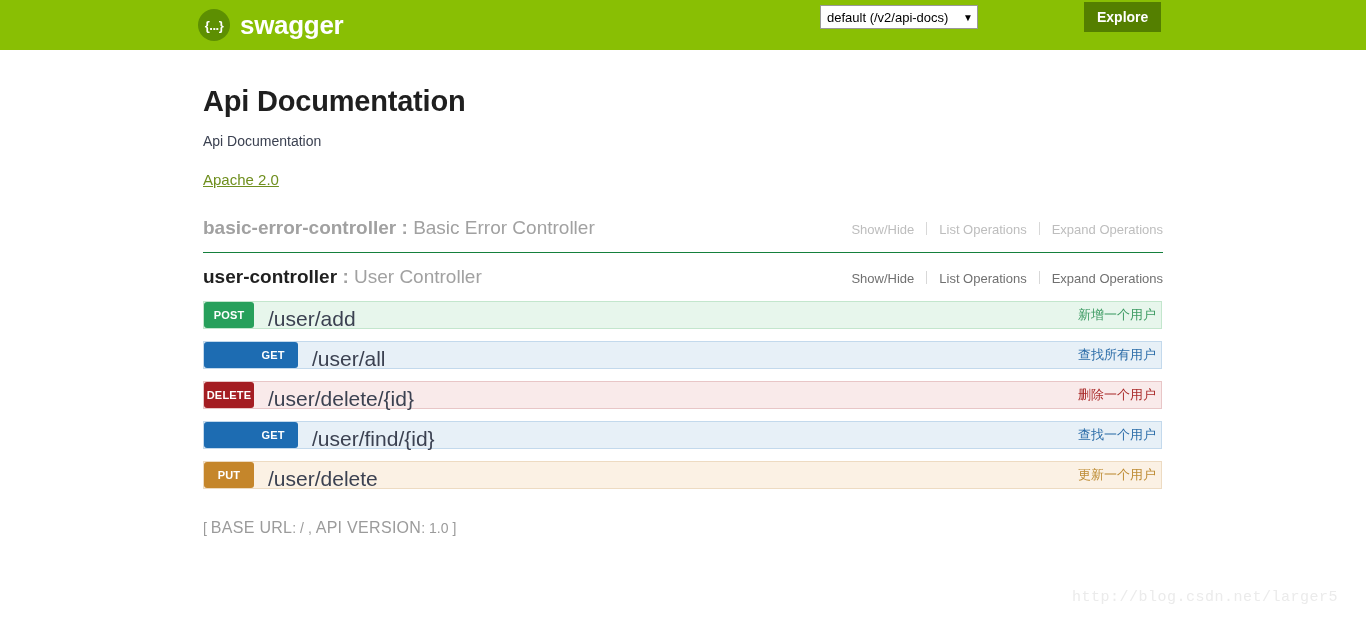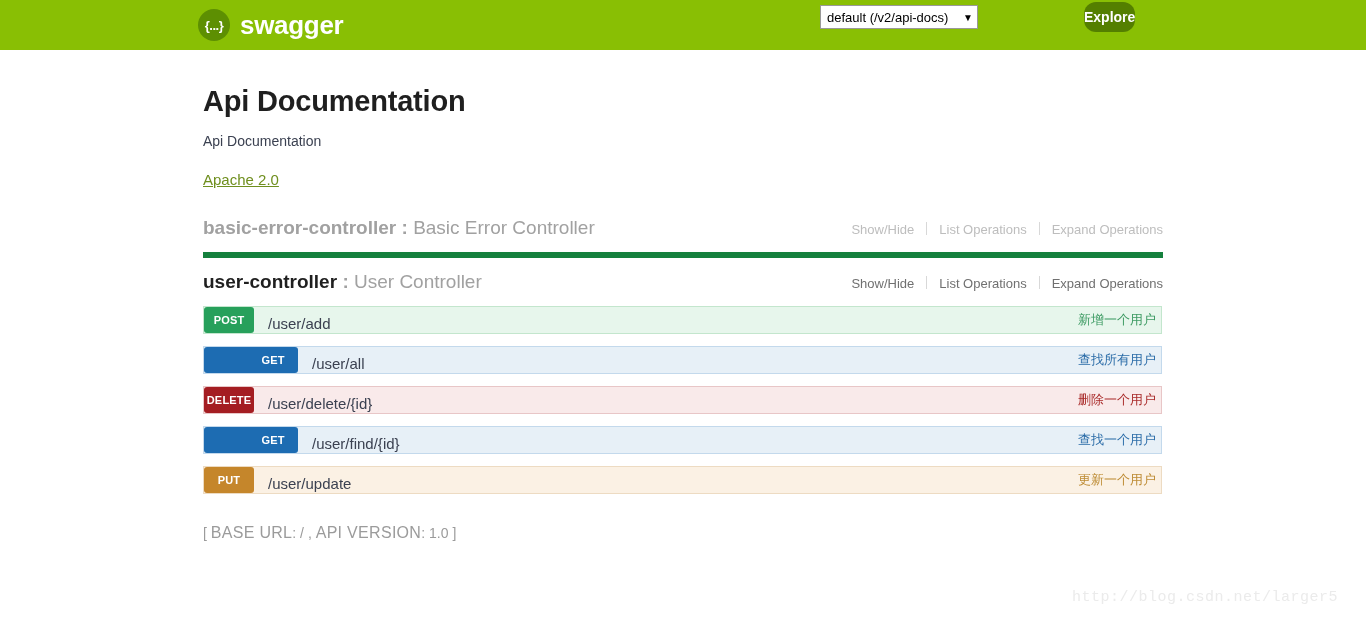--- a/index.html
+++ b/index.html
@@ -76,24 +76,24 @@
     font-size: 10px;
     margin-left: 8px;
     color: #000000;
   }
   .explore-btn {
     position: absolute;
     left: 264px;
     background: #547f00;
     color: #ffffff;
     border: none;
-    border-radius: 12px;
+    border-radius: 0;
     font-size: 14px;
     font-weight: bold;
-    padding: 7px 0;
+    padding: 7px 13px;
     font-family: "Liberation Sans", sans-serif;
     cursor: pointer;
   }
 
   
   .content {
     width: 960px;
     margin-left: 203px;
     padding-top: 35px;
   }
@@ -117,21 +117,21 @@
     text-decoration: underline;
     cursor: pointer;
   }
 
   
   .resource {
     margin-top: 28px;
   }
   .resource + .resource {
     margin-top: 0;
-    border-top: 6px solid #15803d;
+    border-top: 1px solid #15803d;
     padding-top: 13px;
   }
   .resource-head {
     display: flex;
     align-items: baseline;
     justify-content: space-between;
     padding-bottom: 13px;
   }
   .resource-title {
     font-size: 19px;
@@ -182,21 +182,21 @@
     font-size: 11px;
     font-weight: bold;
     letter-spacing: 0.2px;
     border-radius: 3px;
   }
   .op-path {
     flex: 1;
     display: flex;
     align-items: center;
     padding-left: 14px;
-    font-size: 15px;
+    font-size: 21px;
     color: #3b4151;
     margin-top: 7px;
   }
   .op-summary {
     display: flex;
     align-items: center;
     padding-right: 5px;
     font-size: 13px;
     white-space: nowrap;
   }
@@ -303,21 +303,21 @@
             <div class="op-path">/user/delete/{id}</div>
             <div class="op-summary">删除一个用户</div>
           </div>
           <div class="op-row get">
             <div class="op-method">GET</div>
             <div class="op-path">/user/find/{id}</div>
             <div class="op-summary">查找一个用户</div>
           </div>
           <div class="op-row put">
             <div class="op-method">PUT</div>
-            <div class="op-path">/user/update</div>
+            <div class="op-path">/user/delete</div>
             <div class="op-summary">更新一个用户</div>
           </div>
         </div>
       </div>
     </div>
 
   <div class="info-footer">
     <span>[</span>
     <span class="label">base url</span><span>:</span>
     <span>/</span>

